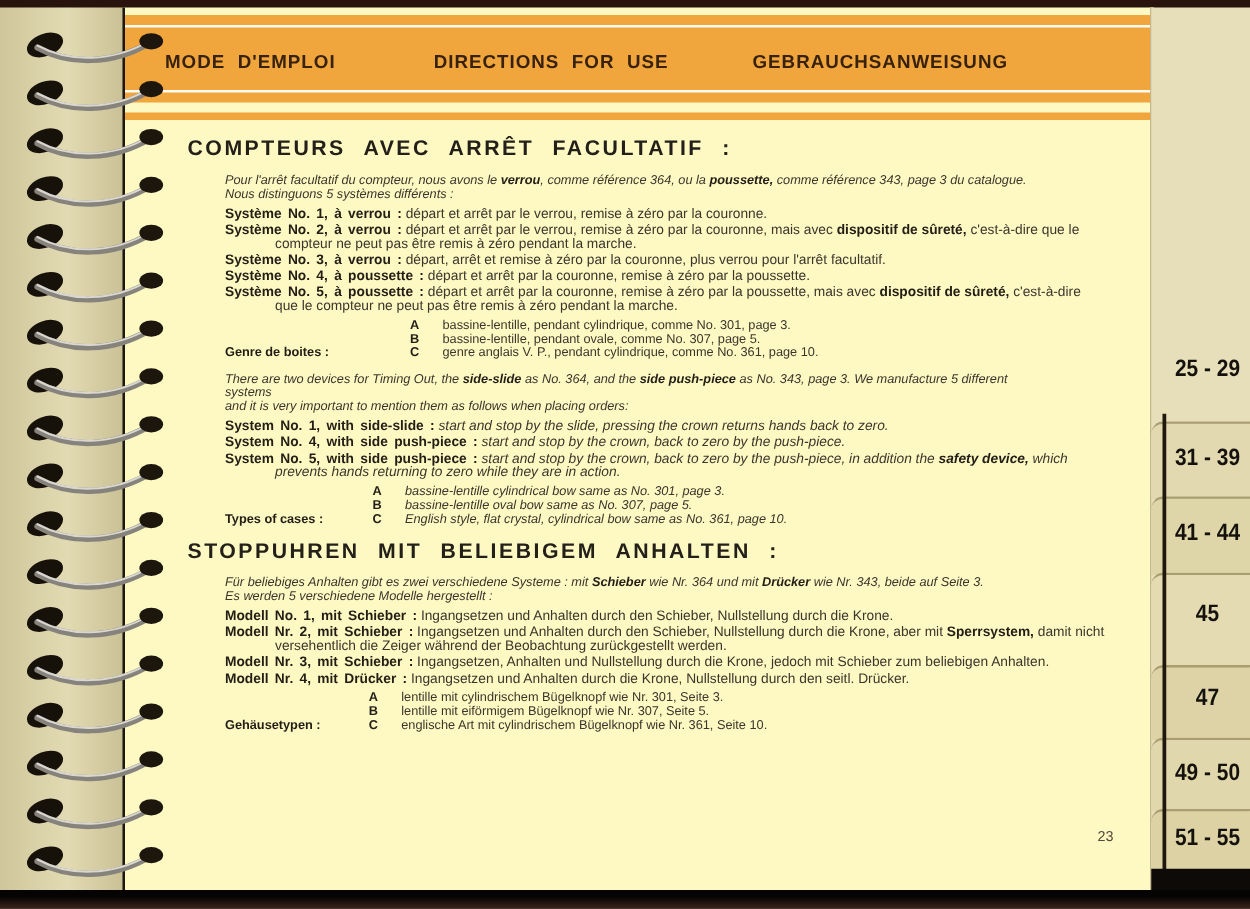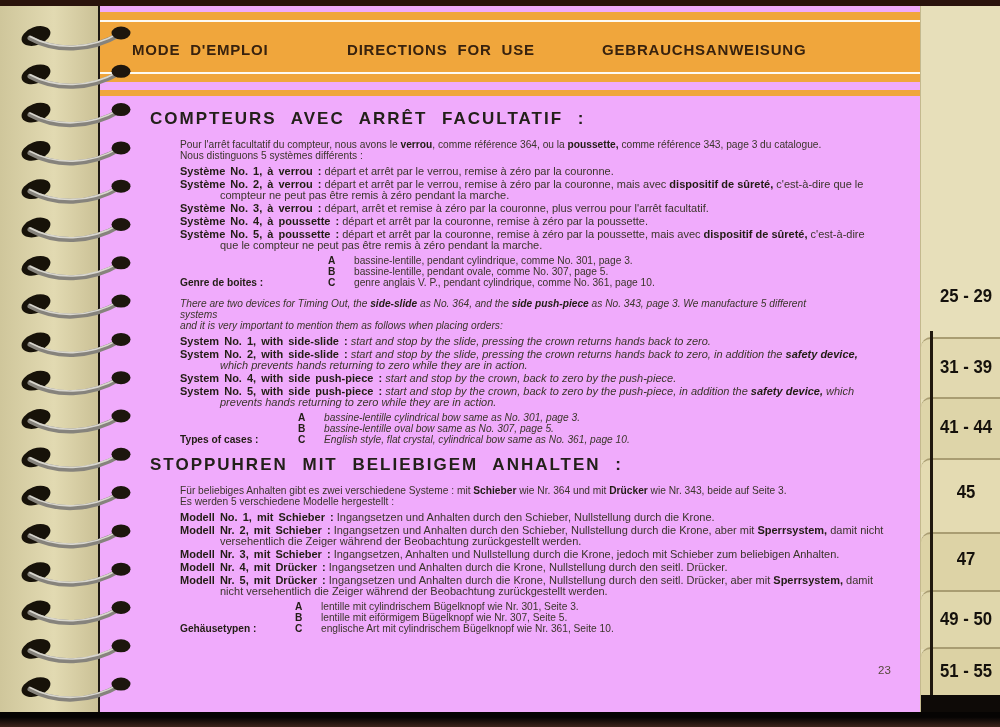--- a/index.html
+++ b/index.html
@@ -3,39 +3,39 @@
 <meta charset="utf-8">
 <style>
   html,body{margin:0;padding:0;}
   .scene{position:relative;width:1000px;height:727px;background:#2a130c;overflow:hidden;
          font-family:"Liberation Sans","DejaVu Sans",sans-serif;}
   
   .binding-col{position:absolute;left:0;top:6px;width:98px;height:706px;
     background:linear-gradient(90deg,#cfc69b,#e2dab2 55%,#cbc196);}
   .spiral-svg{position:absolute;left:0;top:6px;z-index:6;}
   
-  .page{position:absolute;left:98px;top:6px;width:822px;height:706px;background:#f0abfc;
+  .page{position:absolute;left:98px;top:6px;width:822px;height:706px;background:#fef9c3;
         border-left:2px solid #1e1812;border-right:1px solid #bdb69f;z-index:2;}
   
   .band{position:absolute;left:0;right:0;top:6px;height:70px;background:#f0a63c;}
   .band::before,.band::after{content:"";position:absolute;left:0;right:0;height:2px;background:#fdfbf3;}
   .band::before{top:8px;}
   .band::after{bottom:8px;}
   .band-label{position:absolute;top:29px;font-size:15px;font-weight:700;color:#38220e;
               letter-spacing:.8px;word-spacing:5px;white-space:nowrap;}
   .band-label.fr{left:32px;}
   .band-label.en{left:247px;}
   .band-label.de{left:502px;}
   .band-stripe{position:absolute;left:0;right:0;top:84px;height:6px;background:#f0a63c;}
   
   .content{position:absolute;left:50px;top:103px;width:700px;color:#3b352b;}
   .content section{margin:0 0 10px 0;}
   .sec-h{font-size:17px;font-weight:700;color:#23201a;letter-spacing:2px;word-spacing:8px;
          margin:0 0 10px 0;white-space:nowrap;}
-  .intro{font-size:10.2px;line-height:11px;margin:0 0 5px 30px;width:665px;}
+  .intro{font-size:10.2px;line-height:11px;margin:0 0 5px 30px;width:665px;font-style:italic;}
   .sys{font-size:11px;line-height:11px;margin:0 0 2px 30px;width:665px;
        padding-left:40px;text-indent:-40px;}
   .sys .lbl{font-weight:700;color:#221d15;word-spacing:2px;}
   .content b{font-weight:700;color:#221d15;}
   .italic{font-style:italic;}
   .cases{display:flex;margin:4px 0 0 30px;font-size:10.2px;line-height:11px;align-items:flex-end;}
   .cases-label{font-weight:700;color:#221d15;flex:0 0 148px;}
   .section-en .cases-label{flex-basis:118px;}
   .section-de .cases-label{flex-basis:115px;}
   .case-row{display:flex;}
@@ -202,21 +202,20 @@
               <div class="case-row">
                 <span class="case-key">C</span>
                 <span class="case-text">genre anglais V. P., pendant cylindrique, comme No. 361, page 10.</span>
               </div>
             </div>
           </div>
         </section>
         <section class="section-en">
           <p class="intro italic">There are two devices for Timing Out, the <b>side-slide</b> as No. 364, and the <b>side push-piece</b> as No. 343, page 3. We manufacture 5 different systems<br>and it is very important to mention them as follows when placing orders:</p>
           <p class="sys"><span class="lbl">System No. 1, with side-slide :</span> <span class="desc italic">start and stop by the slide, pressing the crown returns hands back to zero.</span></p>
-          <p class="sys"><span class="lbl">System No. 2, with side-slide :</span> <span class="desc italic">start and stop by the slide, pressing the crown returns hands back to zero, in addition the <b>safety device,</b> which prevents hands returning to zero while they are in action.</span></p>
           <p class="sys"><span class="lbl">System No. 4, with side push-piece :</span> <span class="desc italic">start and stop by the crown, back to zero by the push-piece.</span></p>
           <p class="sys"><span class="lbl">System No. 5, with side push-piece :</span> <span class="desc italic">start and stop by the crown, back to zero by the push-piece, in addition the <b>safety device,</b> which prevents hands returning to zero while they are in action.</span></p>
           <div class="cases">
             <div class="cases-label">Types of cases :</div>
             <div class="cases-items">
               <div class="case-row">
                 <span class="case-key">A</span>
                 <span class="case-text italic">bassine-lentille cylindrical bow same as No. 301, page 3.</span>
               </div>
               <div class="case-row">
@@ -230,21 +229,20 @@
             </div>
           </div>
         </section>
         <section class="section-de">
           <div class="sec-h">STOPPUHREN MIT BELIEBIGEM ANHALTEN :</div>
           <p class="intro">Für beliebiges Anhalten gibt es zwei verschiedene Systeme : mit <b>Schieber</b> wie Nr. 364 und mit <b>Drücker</b> wie Nr. 343, beide auf Seite 3.<br>Es werden 5 verschiedene Modelle hergestellt :</p>
           <p class="sys"><span class="lbl">Modell No. 1, mit Schieber :</span> <span class="desc">Ingangsetzen und Anhalten durch den Schieber, Nullstellung durch die Krone.</span></p>
           <p class="sys"><span class="lbl">Modell Nr. 2, mit Schieber :</span> <span class="desc">Ingangsetzen und Anhalten durch den Schieber, Nullstellung durch die Krone, aber mit <b>Sperrsystem,</b> damit nicht versehentlich die Zeiger während der Beobachtung zurückgestellt werden.</span></p>
           <p class="sys"><span class="lbl">Modell Nr. 3, mit Schieber :</span> <span class="desc">Ingangsetzen, Anhalten und Nullstellung durch die Krone, jedoch mit Schieber zum beliebigen Anhalten.</span></p>
           <p class="sys"><span class="lbl">Modell Nr. 4, mit Drücker :</span> <span class="desc">Ingangsetzen und Anhalten durch die Krone, Nullstellung durch den seitl. Drücker.</span></p>
-          <p class="sys"><span class="lbl">Modell Nr. 5, mit Drücker :</span> <span class="desc">Ingangsetzen und Anhalten durch die Krone, Nullstellung durch den seitl. Drücker, aber mit <b>Sperrsystem,</b> damit nicht versehentlich die Zeiger während der Beobachtung zurückgestellt werden.</span></p>
           <div class="cases">
             <div class="cases-label">Gehäusetypen :</div>
             <div class="cases-items">
               <div class="case-row">
                 <span class="case-key">A</span>
                 <span class="case-text">lentille mit cylindrischem Bügelknopf wie Nr. 301, Seite 3.</span>
               </div>
               <div class="case-row">
                 <span class="case-key">B</span>
                 <span class="case-text">lentille mit eiförmigem Bügelknopf wie Nr. 307, Seite 5.</span>

